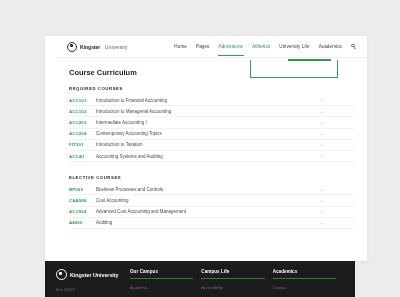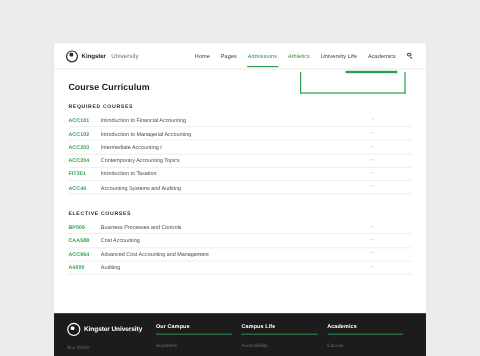--- a/index.html
+++ b/index.html
@@ -26,20 +26,21 @@
   
   .site {
     position: absolute;
     left: 45px;
     top: 36px;
     width: 310px;
     height: 225px;
     background: #ffffff;
     box-shadow: 0 1px 3px rgba(0,0,0,0.07);
     overflow: hidden;
+    padding-left: 12px;
   }
 
   
   .site-header {
     position: relative;
     height: 22px;
     border-bottom: 1px solid #ededed;
     display: flex;
     align-items: center;
     padding: 0 10px;

